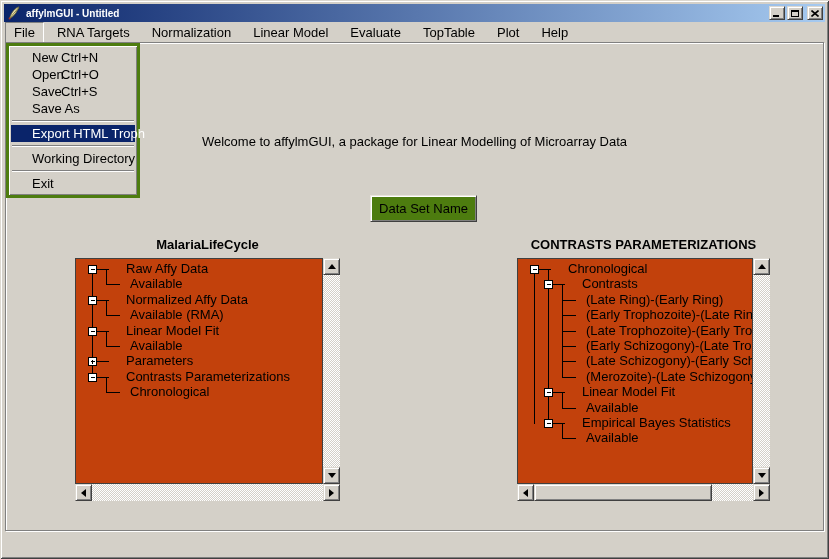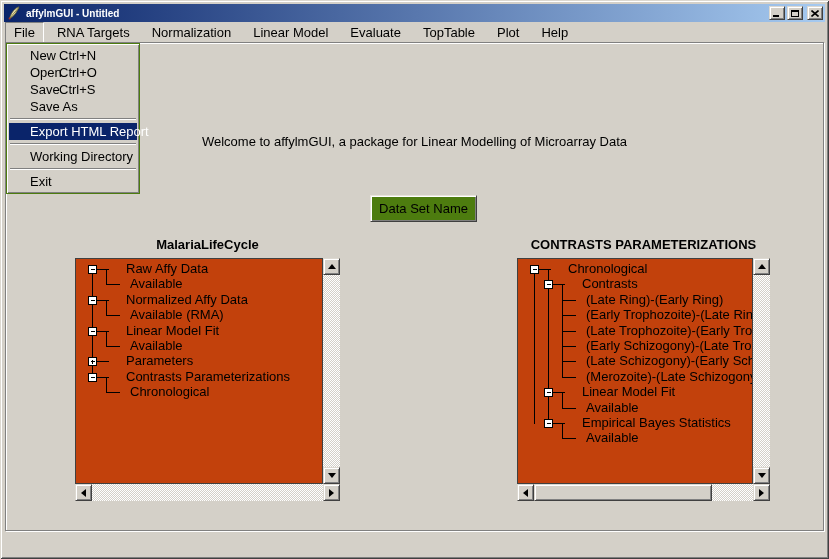--- a/index.html
+++ b/index.html
@@ -43,21 +43,21 @@
 
   
   .content-frame {
     position:absolute; left:5px; top:42px; width:819px; height:489px;
     border:1px solid #808080; box-shadow: 1px 1px 0 #ffffff, inset 1px 1px 0 #ffffff;
   }
 
   
   .dropdown {
     position:absolute; left:6px; top:43px; width:134px; z-index:50;
-    background:#d4d0c8; border:1px solid #4d7c0f;
+    background:#d4d0c8; border:3px solid #4d7c0f;
     box-shadow: inset 1px 1px 0 #ffffff, inset -1px -1px 0 #808080;
     padding:3px 2px; font-size:13px;
   }
   .menu-item { position:relative; height:17px; line-height:17px; padding-left:21px; white-space:nowrap; color:#000; }
   .menu-item .accel { position:absolute; left:50px; top:0; }
   .menu-item.highlight { background:var(--highlight,#0a246a); color:#fff; }
   .menu-sep { height:2px; margin:3px 1px; border-top:1px solid #808080; border-bottom:1px solid #ffffff; }
 
   
   .app-title {
@@ -283,20 +283,20 @@
         <span class="tri-right"></span>
       </div>
   </div>
 
   <div class="dropdown" id="file-menu">
       <div class="menu-item"><span>New</span><span class="accel">Ctrl+N</span></div>
       <div class="menu-item"><span>Open</span><span class="accel">Ctrl+O</span></div>
       <div class="menu-item"><span>Save</span><span class="accel">Ctrl+S</span></div>
       <div class="menu-item"><span>Save As</span></div>
       <div class="menu-sep"></div>
-      <div class="menu-item highlight"><span>Export HTML Report</span></div>
+      <div class="menu-item highlight"><span>Export HTML Troph</span></div>
       <div class="menu-sep"></div>
       <div class="menu-item"><span>Working Directory</span></div>
       <div class="menu-sep"></div>
       <div class="menu-item"><span>Exit</span></div>
     </div>
 
 </div>
 
 </body></html>

